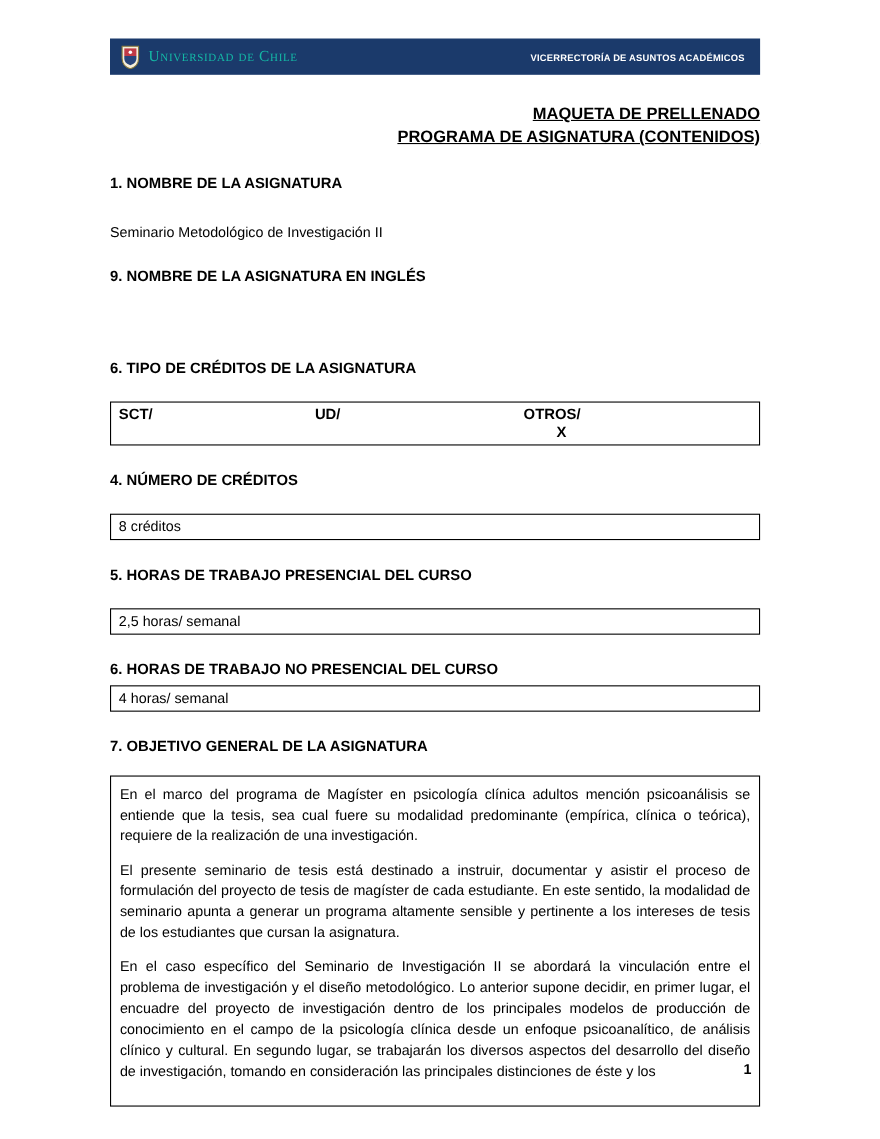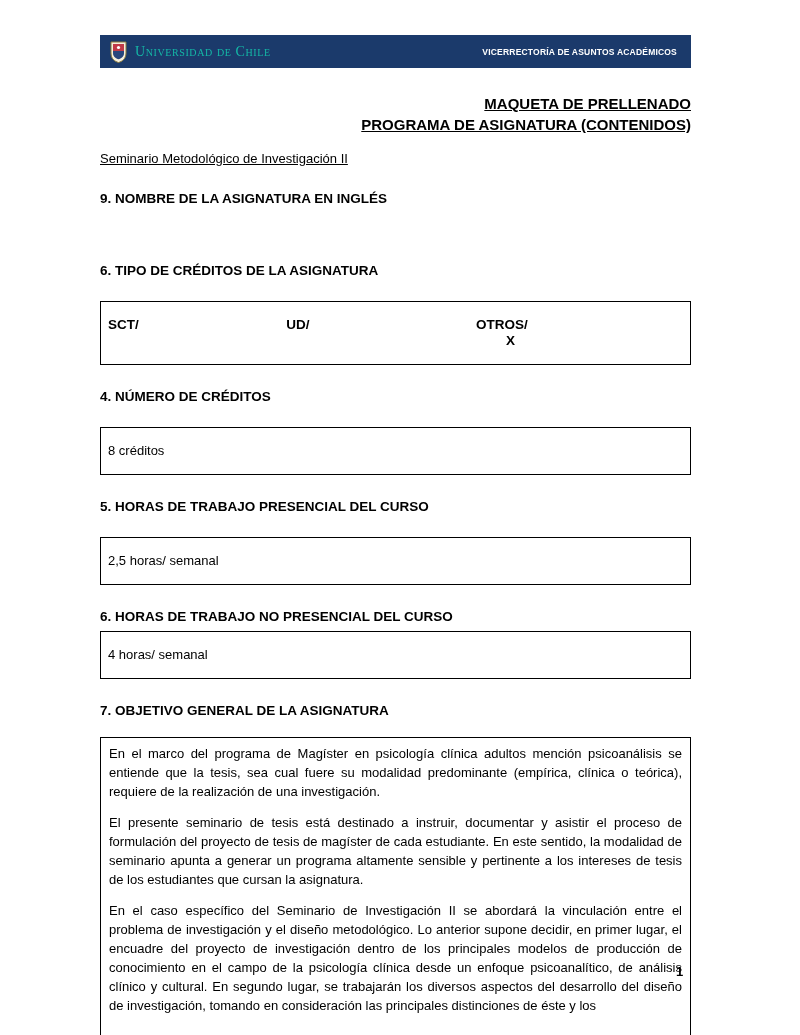--- a/index.html
+++ b/index.html
@@ -56,32 +56,31 @@
   }
   .doc-title div { text-decoration: underline; }
   
   .sec-heading {
     margin-top: 24px;
     font-weight: bold;
     font-size: 13.5px;
     line-height: 16px;
   }
   .sec-value {
-    margin-top: 16px;
+    margin-top: 28px;
     font-size: 13px;
     line-height: 16px;
     min-height: 16px;
-    text-decoration: underline;
   }
   .box {
     margin-top: 22px;
     border: 1px solid #000;
     font-size: 13px;
     line-height: 16px;
-    padding: 15px 7px;
+    padding: 3px 7px;
   }
   .box.tight { margin-top: 6px; }
   .credits-box {
     display: flex;
     font-weight: bold;
     font-size: 13.5px;
   }
   .credit-cell.c1 { width: 31%; }
   .credit-cell.c2 { width: 33%; }
   .credit-cell.c3 { width: 36%; display: flex; flex-direction: column; }
@@ -122,20 +121,21 @@
         <span class="uni-name">Universidad de Chile</span>
       </div>
       <span class="vice">VICERRECTORÍA DE ASUNTOS ACADÉMICOS</span>
     </div>
 
     <div class="doc-title">
       <div>MAQUETA DE PRELLENADO</div>
       <div>PROGRAMA DE ASIGNATURA (CONTENIDOS)</div>
     </div>
 
+    <div class="sec-heading">1. NOMBRE DE LA ASIGNATURA</div>
     <div class="sec-value">Seminario Metodológico de Investigación II</div>
 
     <div class="sec-heading">9. NOMBRE DE LA ASIGNATURA EN INGLÉS</div>
     <div class="sec-value"></div>
 
     <div class="sec-heading">6. TIPO DE CRÉDITOS DE LA ASIGNATURA</div>
     <div class="box credits-box">
       <span class="credit-cell c1">SCT/</span>
       <span class="credit-cell c2">UD/</span>
       <span class="credit-cell c3">

